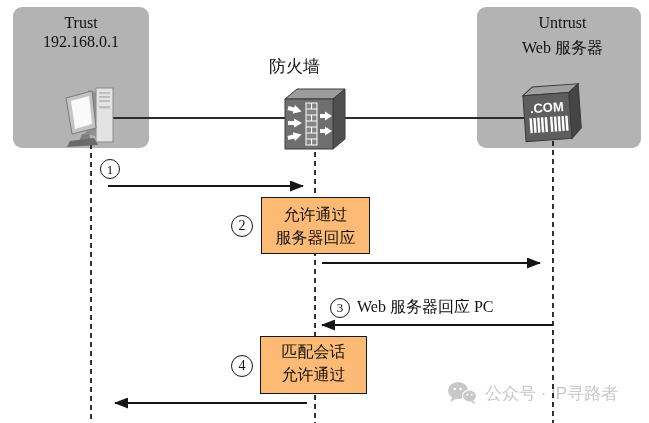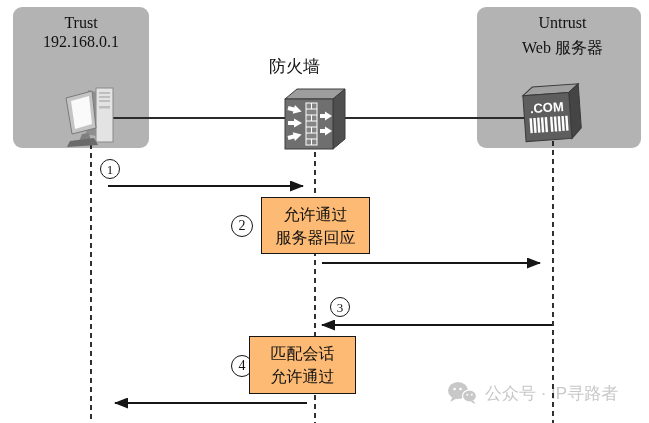--- a/index.html
+++ b/index.html
@@ -145,21 +145,22 @@
   </div>
 
   <span class="cnum standalone" style="left:231px;top:215px;">2</span>
   <div class="step-box" style="left:261px;top:197px;width:107px;height:55px;">
     <div>允许通过</div>
     <div>服务器回应</div>
   </div>
 
   <div class="overlay step-label" style="left:330px;top:297px;">
     <span class="cnum">3</span>
+    <span>Web 服务器回应 PC</span>
   </div>
 
   <span class="cnum standalone" style="left:231px;top:355px;">4</span>
-  <div class="step-box" style="left:249px;top:336px;width:105px;height:56px;">
+  <div class="step-box" style="left:260px;top:336px;width:105px;height:56px;font-family:Liberation Mono, monospace;">
     <div>匹配会话</div>
     <div>允许通过</div>
   </div>
 
 </div>
 
 </body></html>

